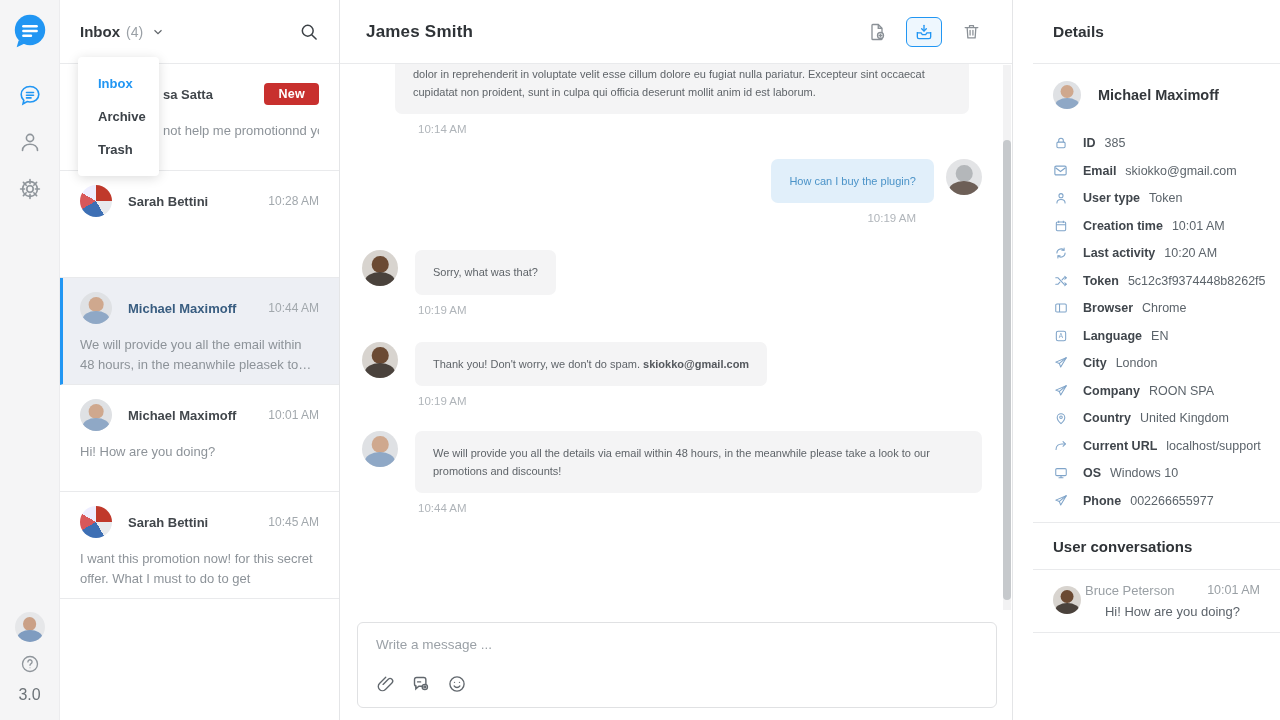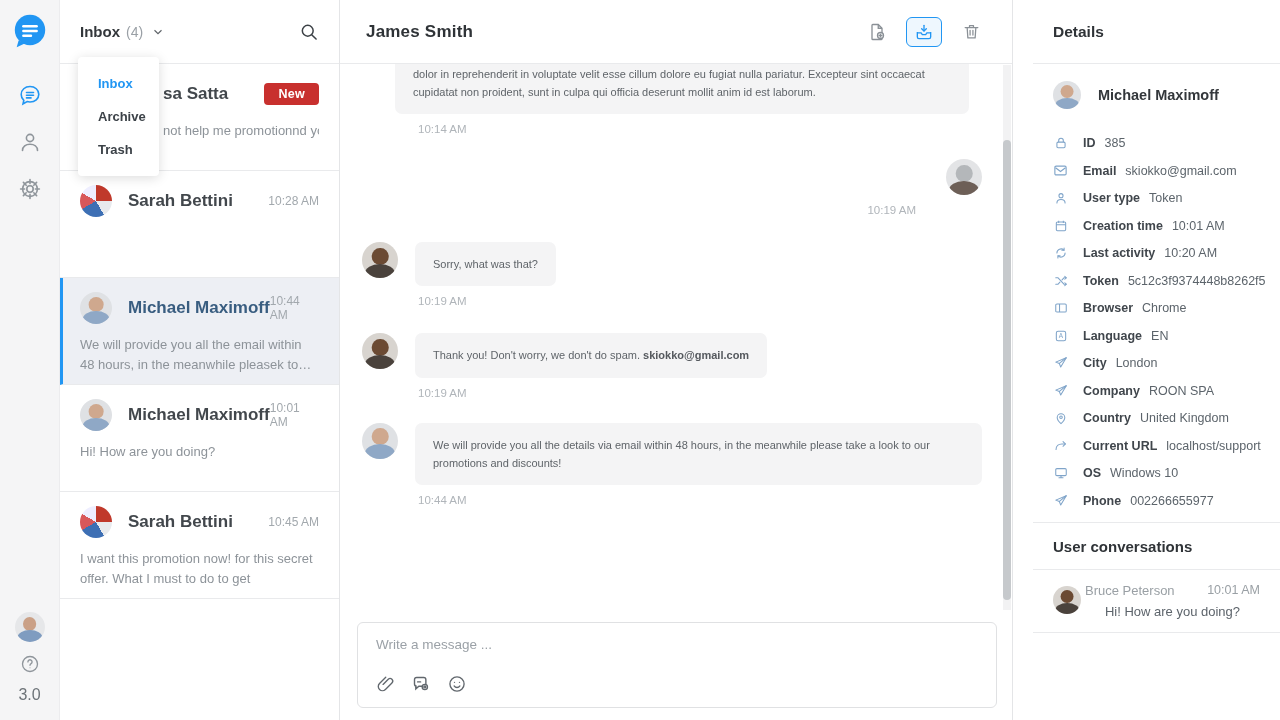--- a/index.html
+++ b/index.html
@@ -31,21 +31,21 @@
   .list { width:280px; border-right:1px solid #e4e5e7; display:flex; flex-direction:column; flex-shrink:0; background:#fff; }
   .list-head { height:64px; border-bottom:1px solid #e9eaec; display:flex; align-items:center; padding:0 20px; flex-shrink:0; }
   .filter { display:flex; align-items:center; gap:6px; cursor:pointer; }
   .filter-label { font-size:15px; font-weight:700; color:#33373b; }
   .filter-count { font-size:14px; color:#9aa0a6; }
   .chev { color:#5f6469; margin-left:2px; }
   .search-btn { margin-left:auto; color:#3c4146; cursor:pointer; display:flex; }
   .conv { padding:14px 20px; height:107px; border-bottom:1px solid #e9eaec; cursor:pointer; position:relative; }
   .conv-top { display:flex; align-items:center; }
   .conv .avatar { width:32px; height:32px; }
-  .conv-name { font-size:17px; font-weight:700; color:#42474c; margin-left:16px; white-space:nowrap; }
+  .conv-name { font-size:13px; font-weight:700; color:#42474c; margin-left:16px; white-space:nowrap; }
   .conv-time { margin-left:auto; font-size:12px; color:#a2a8ad; }
   .conv-preview { margin-top:11px; font-size:13px; line-height:1.55; color:#8d9399; display:-webkit-box; -webkit-line-clamp:2; -webkit-box-orient:vertical; overflow:hidden; }
   .conv.selected { background:#edeff4; border-left:3px solid var(--accent); padding-left:17px; }
   .conv.selected .conv-name { color:#395d80; }
   .badge-new { margin-left:auto; background:var(--badge); color:#fff; font-size:12.5px; font-weight:700; padding:4px 14px; border-radius:4px; letter-spacing:.3px; }
   .conv-name.shifted { padding-left:35px; }
   .conv-preview.shifted { padding-left:83px; white-space:nowrap; display:block; }
 
   
   .dropdown { position:absolute; left:78px; top:57px; width:81px; background:#fff; border-radius:4px; box-shadow:0 2px 12px rgba(0,0,0,.14); padding:10px 0; z-index:20; }
@@ -254,20 +254,21 @@
       </div>
     </div>
 
     <div class="messages">
       <div class="msg-row first">
         <div class="bubble">dolor in reprehenderit in voluptate velit esse cillum dolore eu fugiat nulla pariatur. Excepteur sint occaecat cupidatat non proident, sunt in culpa qui officia deserunt mollit anim id est laborum.</div>
       </div>
       <div class="msg-time">10:14 AM</div>
 
       <div class="msg-row out" style="margin-top:24px;">
+        <div class="bubble">How can I buy the plugin?</div>
         <div class="avatar av-james" style="width:36px;height:36px;"></div>
       </div>
       <div class="msg-time out">10:19 AM</div>
 
       <div class="msg-row" style="margin-top:26px;">
         <div class="avatar av-beard"></div>
         <div class="bubble">Sorry, what was that?</div>
       </div>
       <div class="msg-time">10:19 AM</div>
 

